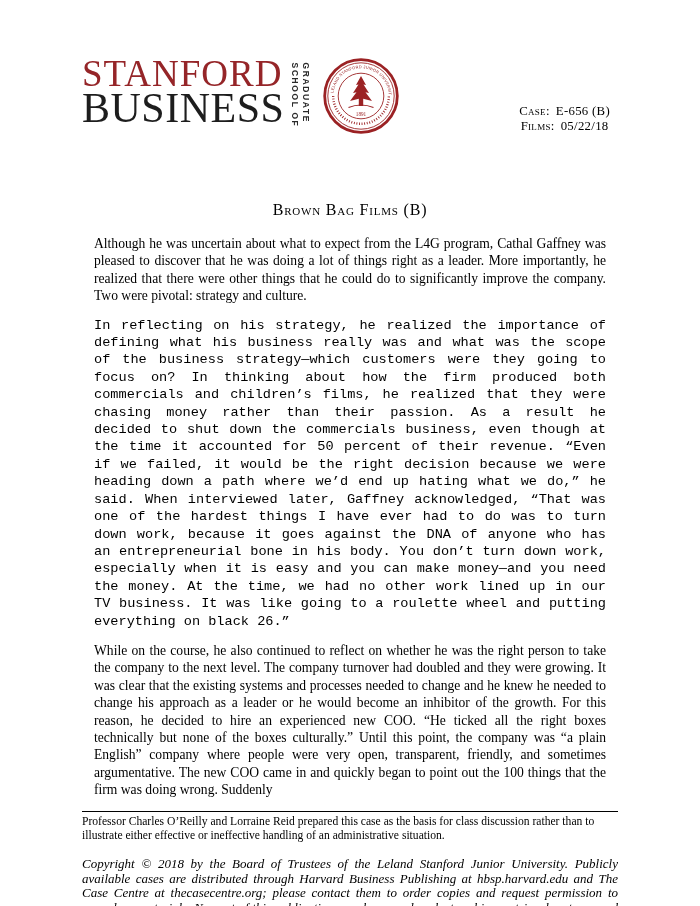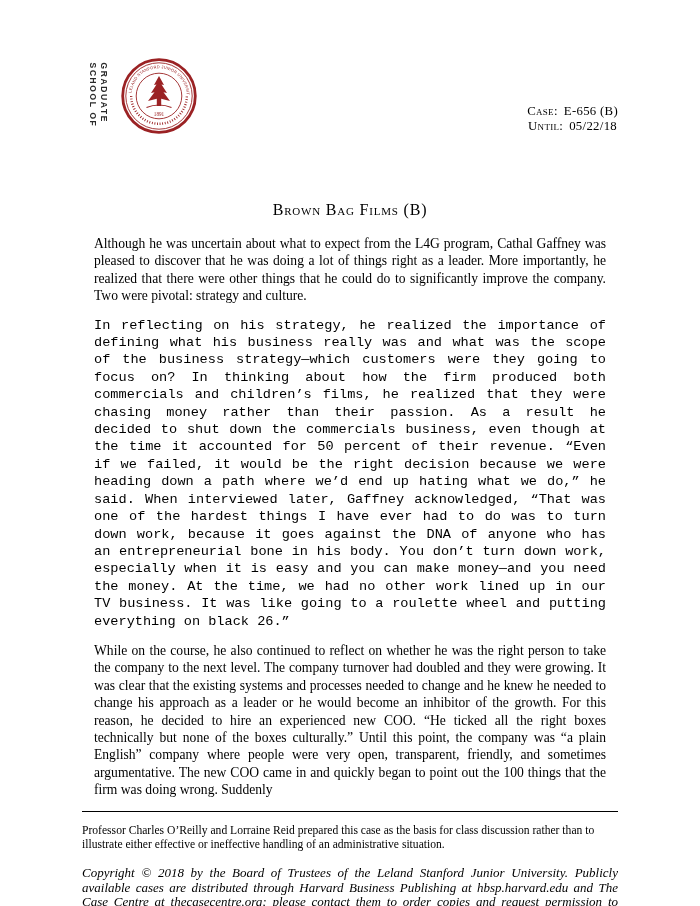--- a/index.html
+++ b/index.html
@@ -42,21 +42,21 @@
     font-family:"Liberation Sans", sans-serif;
     font-size:8.5px;line-height:11px;
     font-weight:700;
     letter-spacing:1.6px;
     color:#2a2a2a;
     white-space:nowrap;
   }
   .seal{flex:0 0 auto;margin-left:6px;margin-top:0;}
 
   .case-info{
-    position:absolute;top:47px;right:0;
+    position:absolute;top:47px;right:8px;
     text-align:center;
     font-variant:small-caps;
     font-size:12.8px;line-height:15px;
     letter-spacing:0.3px;
     white-space:nowrap;
   }
   .case-info .lbl{margin-right:6px;}
 
   
   .doc-title{
@@ -82,39 +82,43 @@
     font-size:14px;line-height:17px;
     letter-spacing:0.3px;
   }
   .strategy-para{margin-top:12px;font-family:Liberation Mono, monospace;}
   .course-para{margin-top:14px;}
 
   
   .footnote-block{
     margin-top:3px;
     border-top:1.5px solid #000;
-    padding-top:12px;
+    padding-top:3px;
     font-size:11.6px;line-height:14.2px;
     text-align:left;
   }
   .copyright-block{
     margin-top:14px;
     font-style:italic;
     font-size:13px;line-height:14.6px;
     text-align:justify;
   }
 </style>
 </head>
 <body>
 
 <div class="page">
   <div class="content">
 
     <div class="doc-header">
       <div class="logo">
+        <div class="wordmark">
+          <div class="line1">STANFORD</div>
+          <div class="line2">BUSINESS</div>
+        </div>
         <div class="vertical-wrap">
           <div class="vertical-inner">
             <div>GRADUATE</div>
             <div>SCHOOL OF</div>
           </div>
         </div>
         <svg class="seal" width="78" height="78" viewBox="0 0 78 78">
           <circle cx="39" cy="39" r="36.3" fill="#ffffff" stroke="#9B2224" stroke-width="2.8"></circle>
           <circle cx="39" cy="39" r="33.2" fill="none" stroke="#9B2224" stroke-width="0.9"></circle>
           <circle cx="39" cy="39" r="22.8" fill="none" stroke="#9B2224" stroke-width="0.9"></circle>
@@ -124,21 +128,21 @@
           </text>
           <path d="M 11.2 39 A 27.8 27.8 0 0 0 66.8 39" fill="none" stroke="#9B2224" stroke-width="2.4" stroke-dasharray="0.9,1.7"></path>
           <path d="M39 19 L34 28 L36.5 27.5 L31 36 L34.5 35.2 L28 44 L36.8 41.8 L36.8 49 L41.2 49 L41.2 41.8 L50 44 L43.5 35.2 L47 36 L41.5 27.5 L44 28 Z" fill="#9B2224"></path>
           <path d="M 26.5 50.5 Q 39 45.5 51.5 50.5" fill="none" stroke="#9B2224" stroke-width="1.1"></path>
           <text x="39" y="58.5" text-anchor="middle" font-family="Liberation Serif, serif" font-size="5.2" fill="#9B2224">1891</text>
         </svg>
       </div>
 
       <div class="case-info">
         <div><span class="lbl">Case:</span><span>E-656 (B)</span></div>
-        <div><span class="lbl">Until:</span><span>05/22/18</span></div>
+        <div><span class="lbl">Films:</span><span>05/22/18</span></div>
       </div>
     </div>
 
     <h1 class="doc-title">Brown Bag Films (B)</h1>
 
     <p class="body-para intro-para">Although he was uncertain about what to expect from the L4G program, Cathal Gaffney was pleased to discover that he was doing a lot of things right as a leader.  More importantly, he realized that there were other things that he could do to significantly improve the company.  Two were pivotal: strategy and culture.</p>
 
 
     <p class="body-para strategy-para">In reflecting on his strategy, he realized the importance of defining what his business really was and what was the scope of the business strategy—which customers were they going to focus on? In thinking about how the firm produced both commercials and children’s films, he realized that they were chasing money rather than their passion.  As a result he decided to shut down the commercials business, even though at the time it accounted for 50 percent of their revenue.  “Even if we failed, it would be the right decision because we were heading down a path where we’d end up hating what we do,” he said.  When interviewed later, Gaffney acknowledged, “That was one of the hardest things I have ever had to do was to turn down work, because it goes against the DNA of anyone who has an entrepreneurial bone in his body.  You don’t turn down work, especially when it is easy and you can make money—and you need the money.  At the time, we had no other work lined up in our TV business.  It was like going to a roulette wheel and putting everything on black 26.”</p>
 

